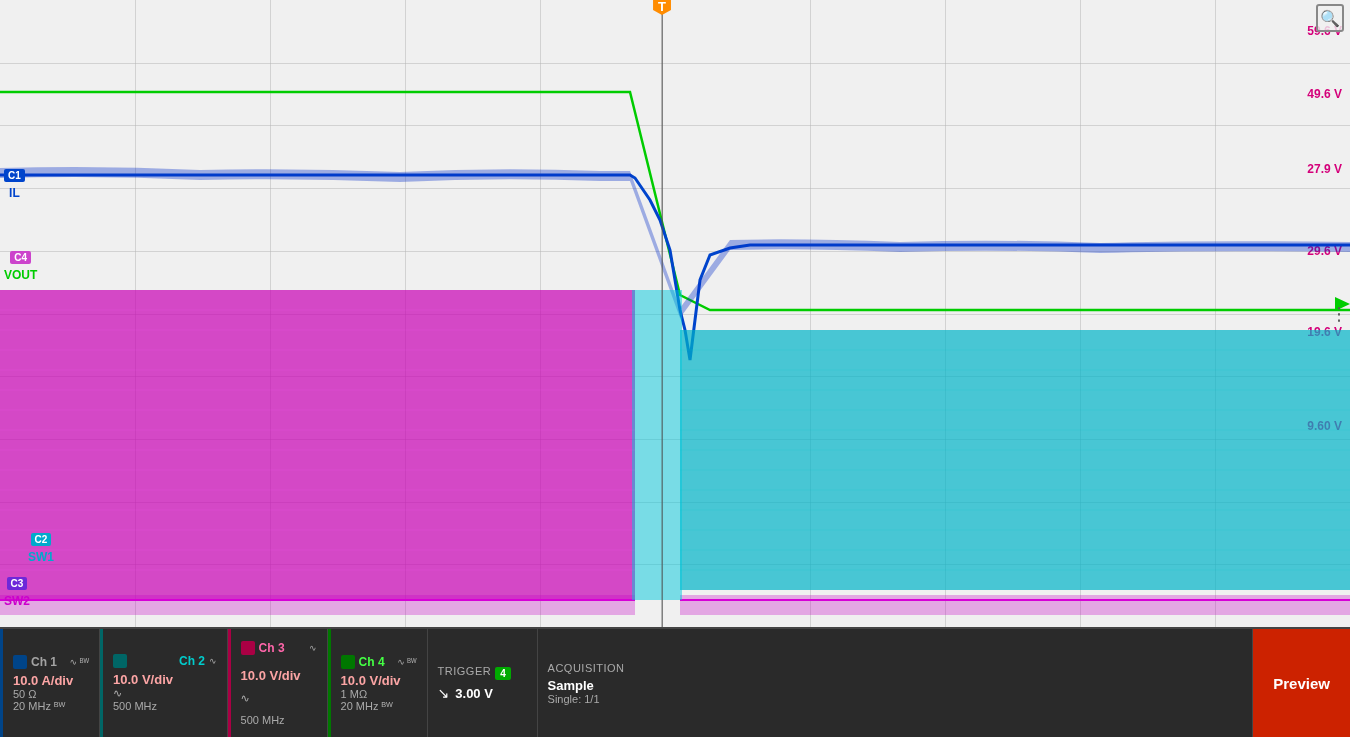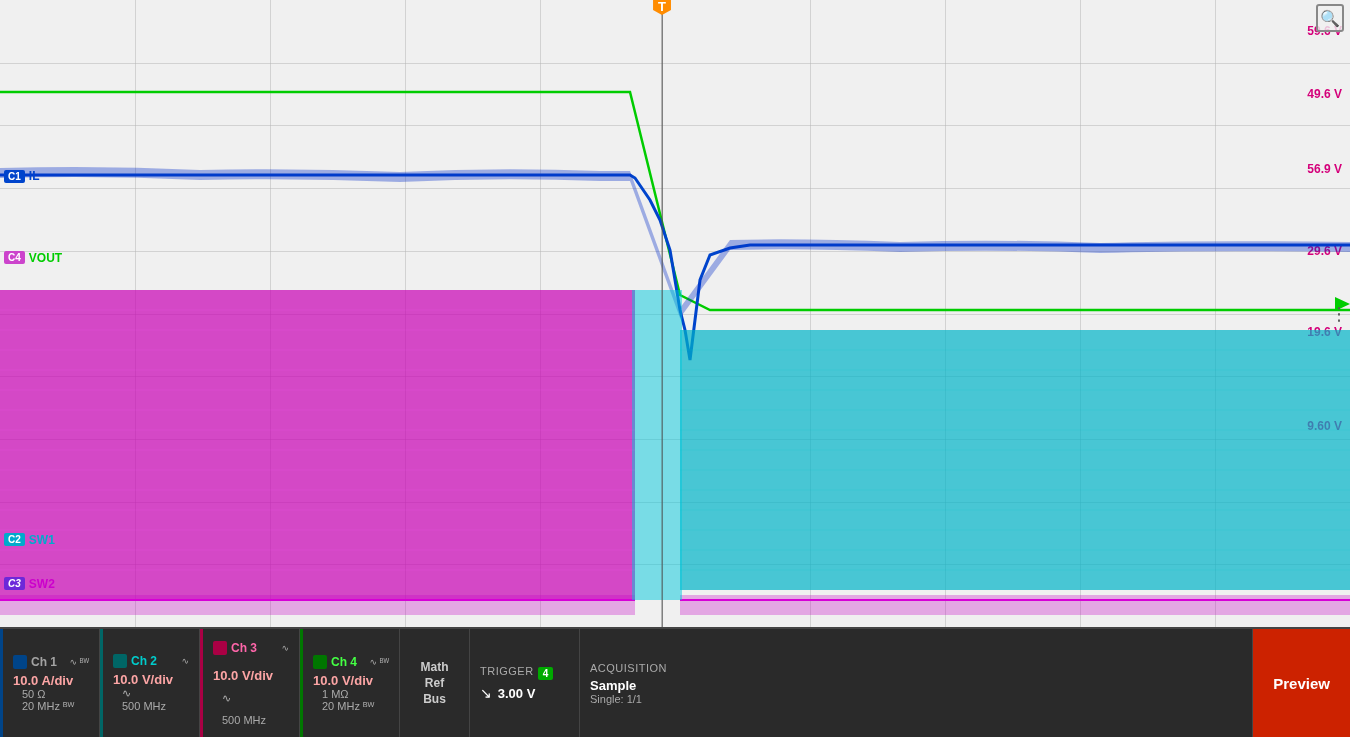--- a/index.html
+++ b/index.html
@@ -45,20 +45,21 @@
 
     
     .ch-label {
       position: absolute;
       left: 4px;
       font-size: 12px;
       font-weight: bold;
       display: flex;
       align-items: center;
       gap: 4px;
+      flex-direction: column;
     }
     .ch-badge {
       display: inline-block;
       padding: 1px 4px;
       border-radius: 2px;
       font-size: 10px;
       font-weight: bold;
       color: white;
     }
 
@@ -145,21 +146,20 @@
       margin-left: auto;
     }
     .ch-value {
       color: #fca5a5;
       font-size: 13px;
       font-weight: bold;
     }
     .ch-sub {
       color: #aaa;
       font-size: 11px;
-      margin-left: 9px;
     }
 
     
     #math-ref-bus {
       display: flex;
       flex-direction: column;
       justify-content: center;
       align-items: center;
       padding: 6px 12px;
       border-right: 1px solid #444;
@@ -272,21 +272,21 @@
     <div class="grid-v" style="left:30%;"></div>
     <div class="grid-v" style="left:40%;"></div>
     <div class="grid-v" style="left:49%;"></div>
     <div class="grid-v" style="left:60%;"></div>
     <div class="grid-v" style="left:70%;"></div>
     <div class="grid-v" style="left:80%;"></div>
     <div class="grid-v" style="left:90%;"></div>
 
     <div class="volt-label" style="top:5%;">59.6 V</div>
     <div class="volt-label" style="top:15%;">49.6 V</div>
-    <div class="volt-label" style="top:27%;">56.9 V</div>
+    <div class="volt-label" style="top:27%;">27.9 V</div>
     <div class="volt-label" style="top:40%;">29.6 V</div>
     <div class="volt-label" style="top:53%;">19.6 V</div>
     <div class="volt-label" style="top:68%;">9.60 V</div>
 
     <svg id="waveform-svg" viewBox="0 0 1350 627" preserveAspectRatio="none">
       <defs>
         <filter id="noise">
           <feTurbulence type="fractalNoise" baseFrequency="0.9" numOctaves="4" result="noisy"></feTurbulence>
           <feColorMatrix type="saturate" values="0" in="noisy" result="gray"></feColorMatrix>
           <feBlend in="SourceGraphic" in2="gray" mode="overlay"></feBlend>
@@ -357,26 +357,26 @@
     </div>
 
     <div class="ch-label" style="top:27%; color:#0044cc;">
       <span class="ch-badge" style="background:#0044cc;">C1</span>
       <span>IL</span>
     </div>
     <div class="ch-label" style="top:40%; color:#00cc00;">
       <span class="ch-badge" style="background:#cc44cc;">C4</span>
       <span>VOUT</span>
     </div>
-    <div class="ch-label" style="top:85%; color:#00aacc;">
+    <div class="ch-label" style="top:85%; color:#00aacc;margin-left:24px;">
       <span class="ch-badge" style="background:#00aacc;">C2</span>
       <span>SW1</span>
     </div>
     <div class="ch-label" style="top:92%; color:#cc00cc;">
-      <span class="ch-badge" style="background:#6d28d9;font-style:italic;">C3</span>
+      <span class="ch-badge" style="background:#6d28d9;">C3</span>
       <span>SW2</span>
     </div>
 
     <div id="zoom-icon">🔍</div>
 
     <div id="more-dots" style="top:50%; transform:translateY(-50%);">⋮</div>
 
   </div>
 
   <div id="control-bar">
@@ -388,21 +388,21 @@
         <span class="ch-wave-icon">∿ ᴮᵂ</span>
       </div>
       <div class="ch-value">10.0 A/div</div>
       <div class="ch-sub">50 Ω</div>
       <div class="ch-sub">20 MHz ᴮᵂ</div>
     </div>
 
     <div class="ch-info" style="border-left:3px solid #006666;">
       <div class="ch-info-header">
         <div class="ch-dot" style="background:#006666;"></div>
-        <span class="ch-name" style="color:#00cccc;">Ch 2</span>
+        <span class="ch-name" style="color:#00cccc;margin-left:48px;">Ch 2</span>
         <span class="ch-wave-icon">∿</span>
       </div>
       <div class="ch-value">10.0 V/div</div>
       <div class="ch-sub">∿</div>
       <div class="ch-sub">500 MHz</div>
     </div>
 
     <div class="ch-info" style="border-left:3px solid #aa0044;gap:9px;">
       <div class="ch-info-header">
         <div class="ch-dot" style="background:#aa0044;"></div>
@@ -418,25 +418,20 @@
       <div class="ch-info-header">
         <div class="ch-dot" style="background:#007700;"></div>
         <span class="ch-name" style="color:#44ff44;">Ch 4</span>
         <span class="ch-wave-icon">∿ ᴮᵂ</span>
       </div>
       <div class="ch-value">10.0 V/div</div>
       <div class="ch-sub">1 MΩ</div>
       <div class="ch-sub">20 MHz ᴮᵂ</div>
     </div>
 
-    <div id="math-ref-bus">
-      <div class="mrb-item">Math</div>
-      <div class="mrb-item">Ref</div>
-      <div class="mrb-item">Bus</div>
-    </div>
 
 
     <div id="trigger-panel">
       <div class="trigger-header">
         <span class="panel-header">Trigger</span>
         <span class="trigger-badge">4</span>
       </div>
       <div style="display:flex; align-items:center; gap:6px;">
         <span class="trigger-icon">↘</span>
         <div class="panel-value">3.00 V</div>

